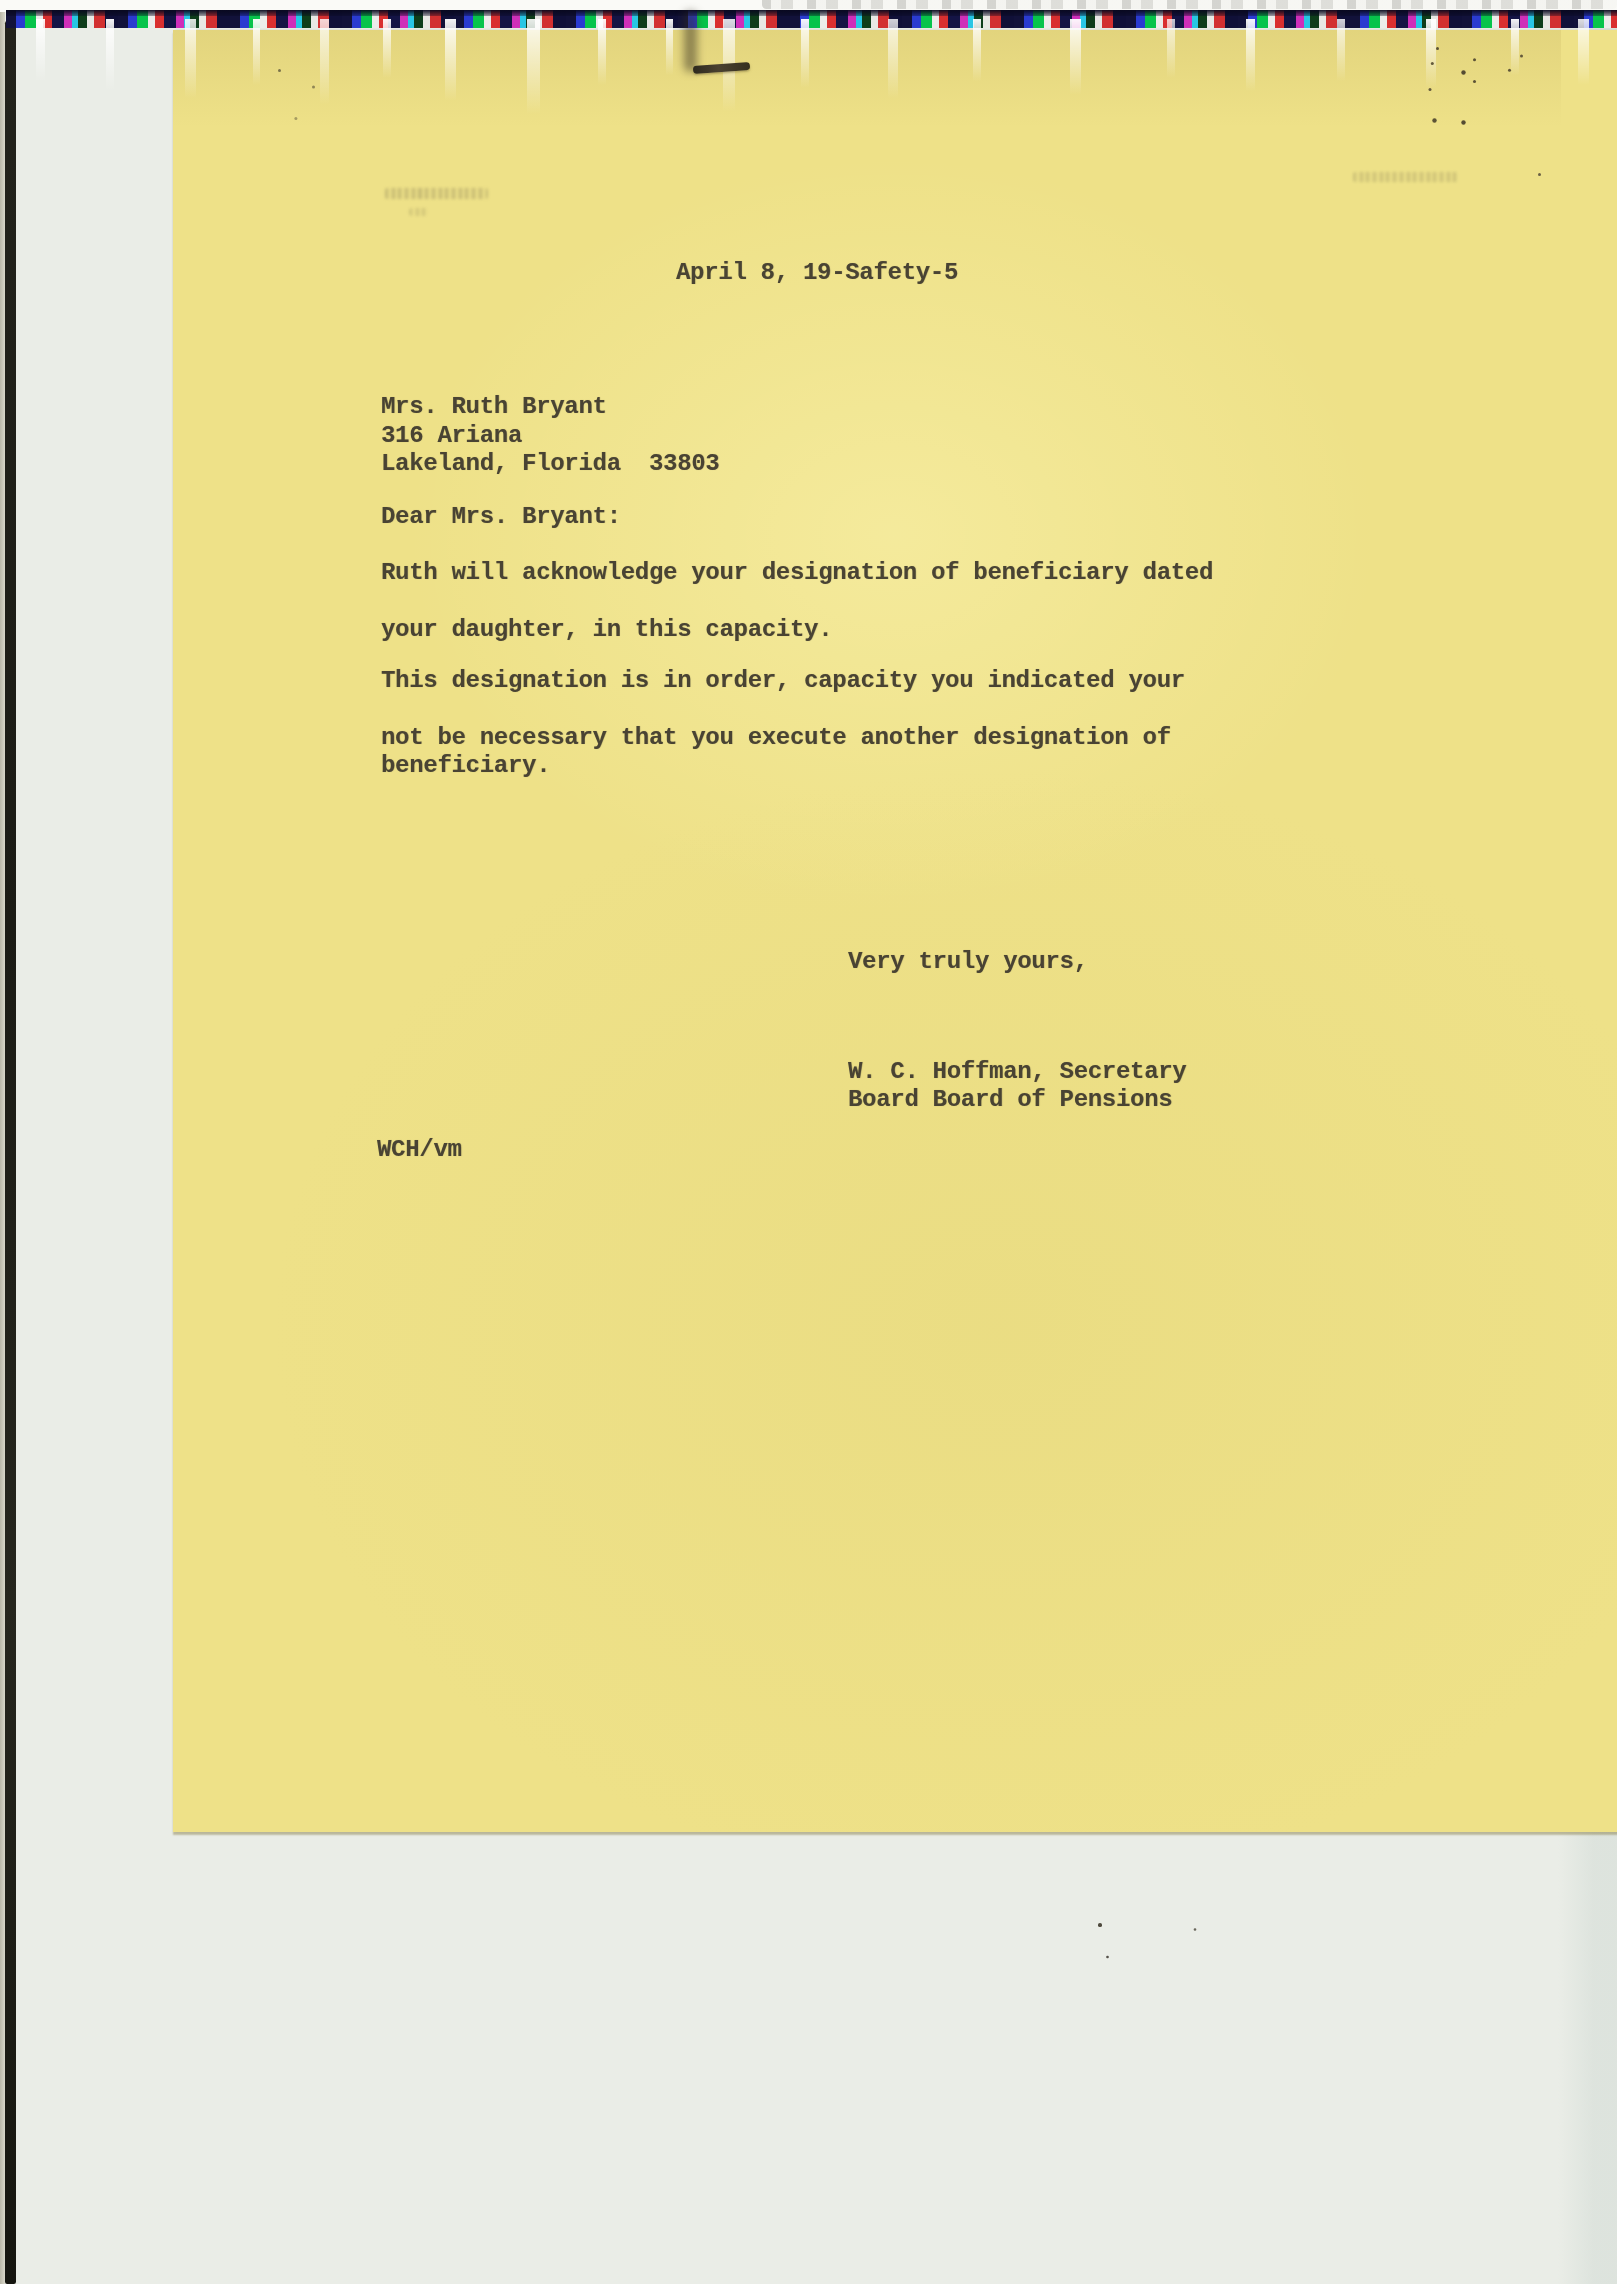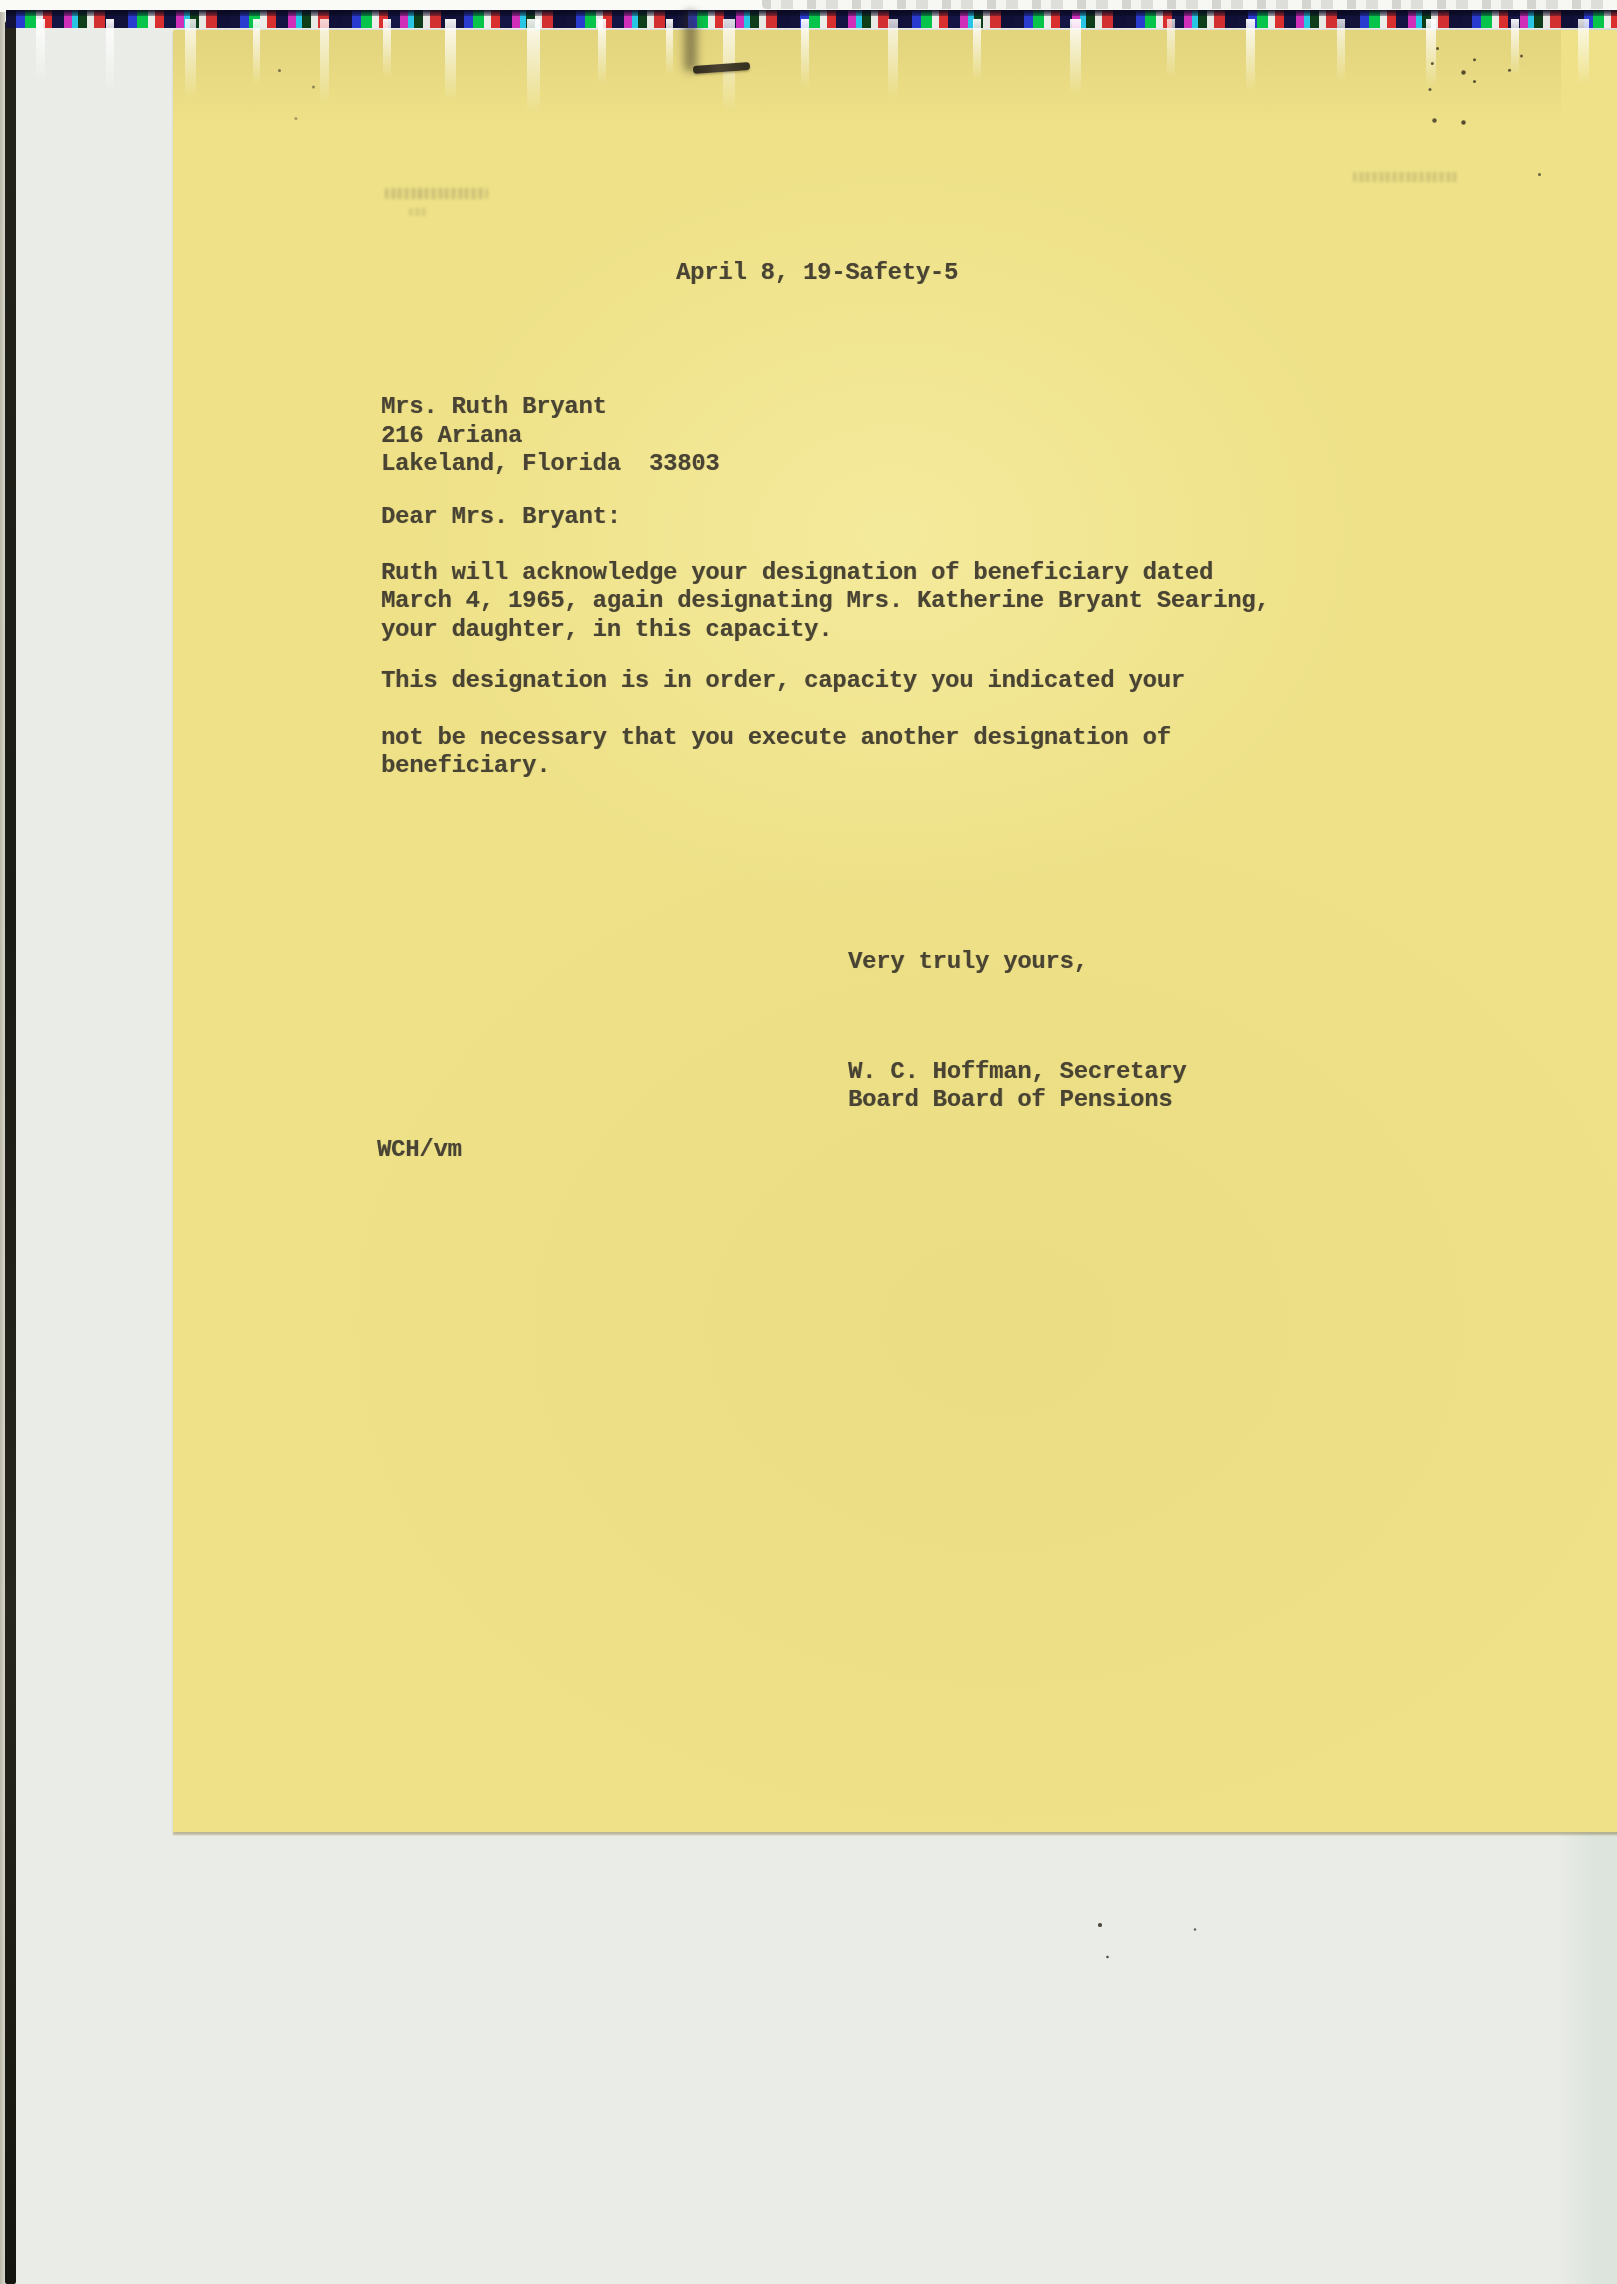--- a/index.html
+++ b/index.html
@@ -119,27 +119,26 @@
 <div class="scan-root">
 
   <div class="bg-right-strip"></div>
   <div class="left-edge-film"></div>
   <div class="left-edge-line"></div>
 
   <div class="paper">
     <div class="tline" style="left:503px;top:229px">April 8, 19-Safety-5</div>
 
     <div class="tline" style="left:208px;top:363px">Mrs. Ruth Bryant</div>
-    <div class="tline" style="left:208px;top:392px">216 Ariana</div>
+    <div class="tline" style="left:208px;top:392px">316 Ariana</div>
     <div class="tline" style="left:208px;top:420px">Lakeland, Florida  33803</div>
 
     <div class="tline" style="left:208px;top:473px">Dear Mrs. Bryant:</div>
 
     <div class="tline" style="left:208px;top:529px">Ruth will acknowledge your designation of beneficiary dated</div>
-    <div class="tline" style="left:208px;top:557px">March 4, 1965, again designating Mrs. Katherine Bryant Searing,</div>
     <div class="tline" style="left:208px;top:586px">your daughter, in this capacity.</div>
 
     <div class="tline" style="left:208px;top:637px">This designation is in order, capacity you indicated your</div>
     <div class="tline" style="left:208px;top:694px">not be necessary that you execute another designation of</div>
     <div class="tline" style="left:208px;top:722px">beneficiary.</div>
 
     <div class="tline" style="left:675px;top:918px">Very truly yours,</div>
 
     <div class="tline" style="left:675px;top:1028px">W. C. Hoffman, Secretary</div>
     <div class="tline" style="left:675px;top:1056px">Board Board of Pensions</div>

